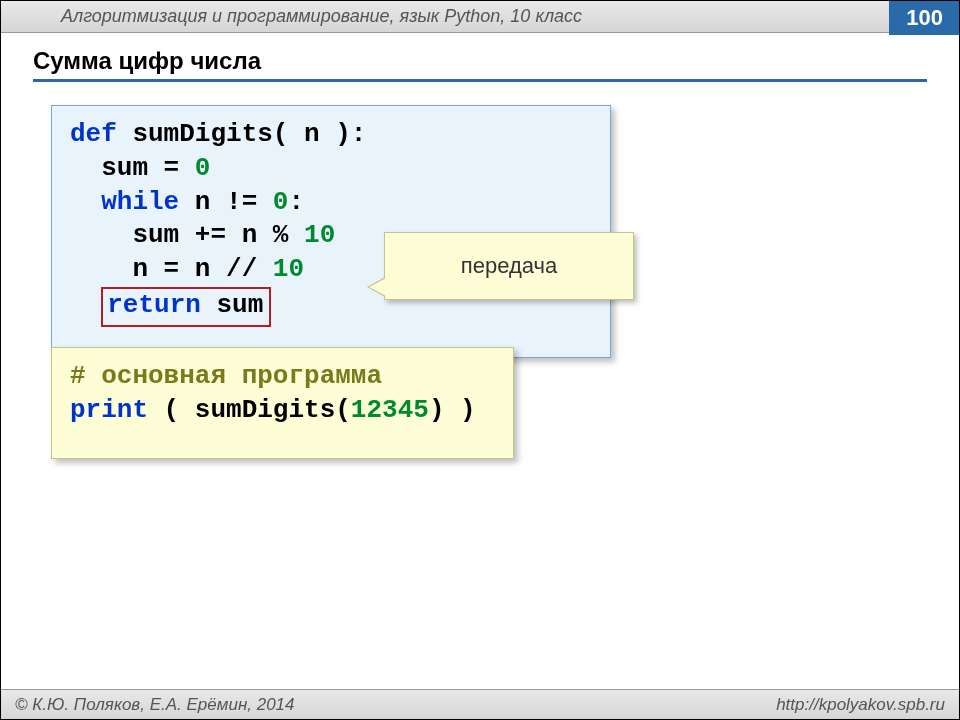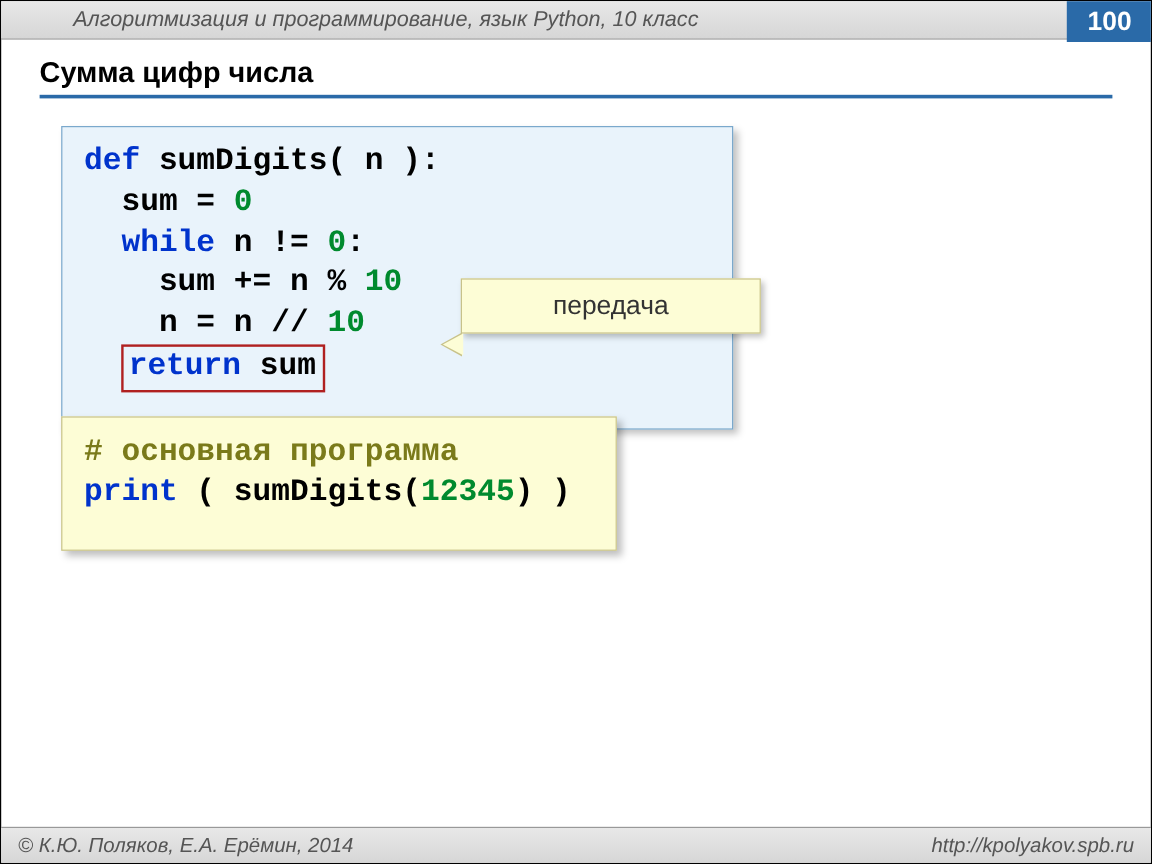--- a/index.html
+++ b/index.html
@@ -85,21 +85,21 @@
     left: 383px;
     top: 231px;
     width: 250px;
     background: #fdfdd6;
     border: 1px solid #c8c28a;
     box-shadow: 3px 3px 5px rgba(0,0,0,0.25);
     font-family: Arial, sans-serif;
     font-size: 22px;
     text-align: center;
     line-height: 1.2;
-    padding: 9px 6px;
+    padding: 20px 6px;
     color: #333;
   }
   .callout::before {
     content: "";
     position: absolute;
     left: -18px;
     top: 44px;
     width: 0; height: 0;
     border-top: 10px solid transparent;
     border-bottom: 10px solid transparent;

